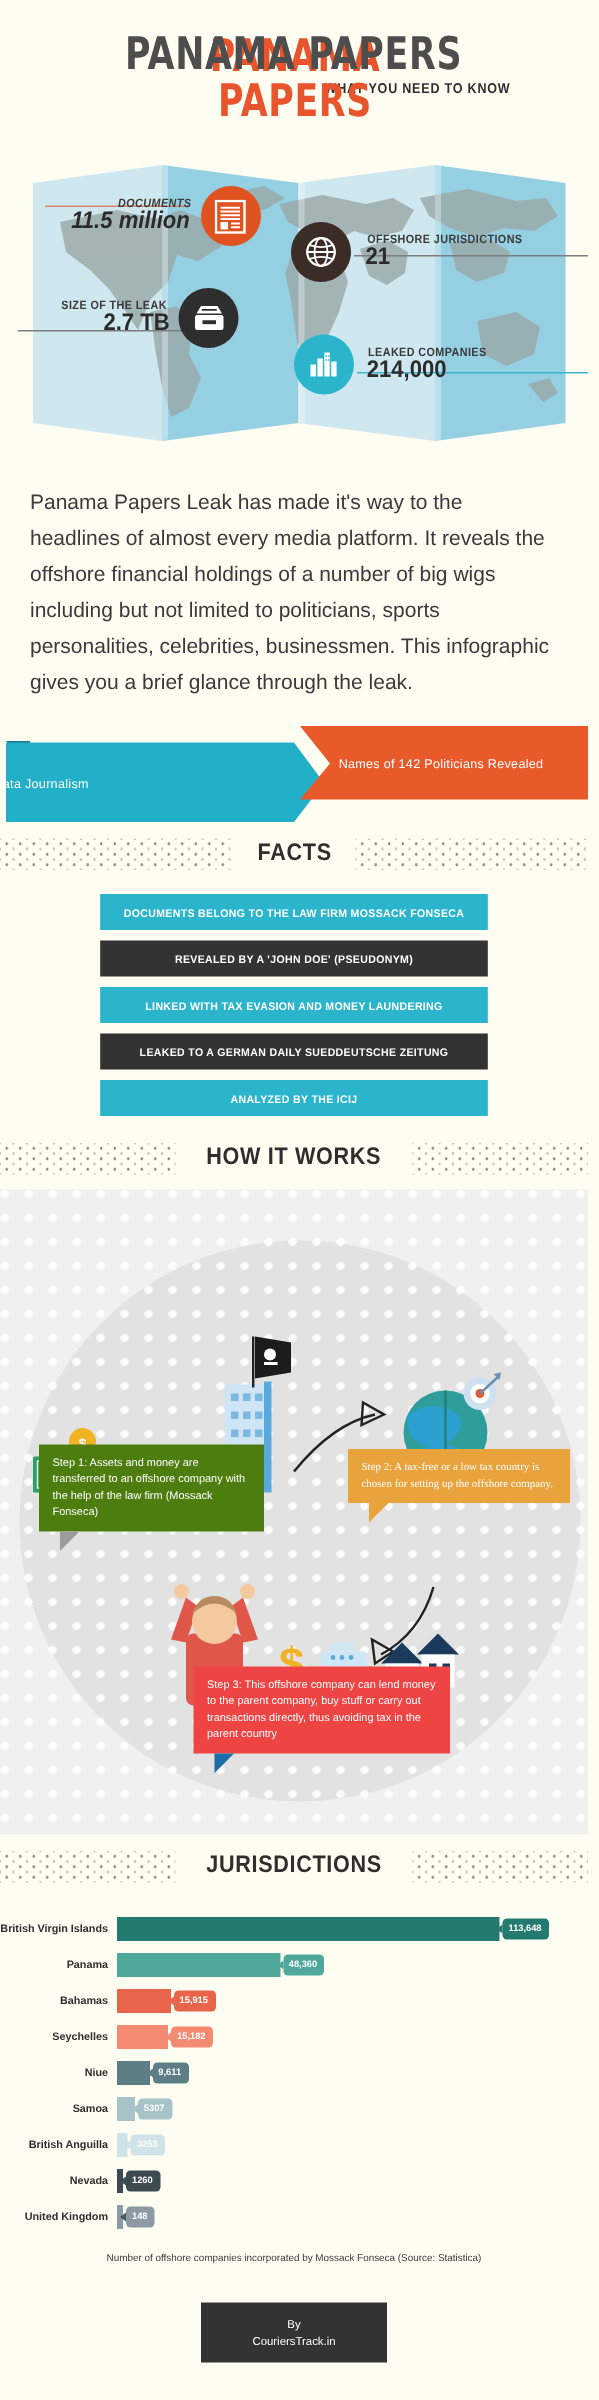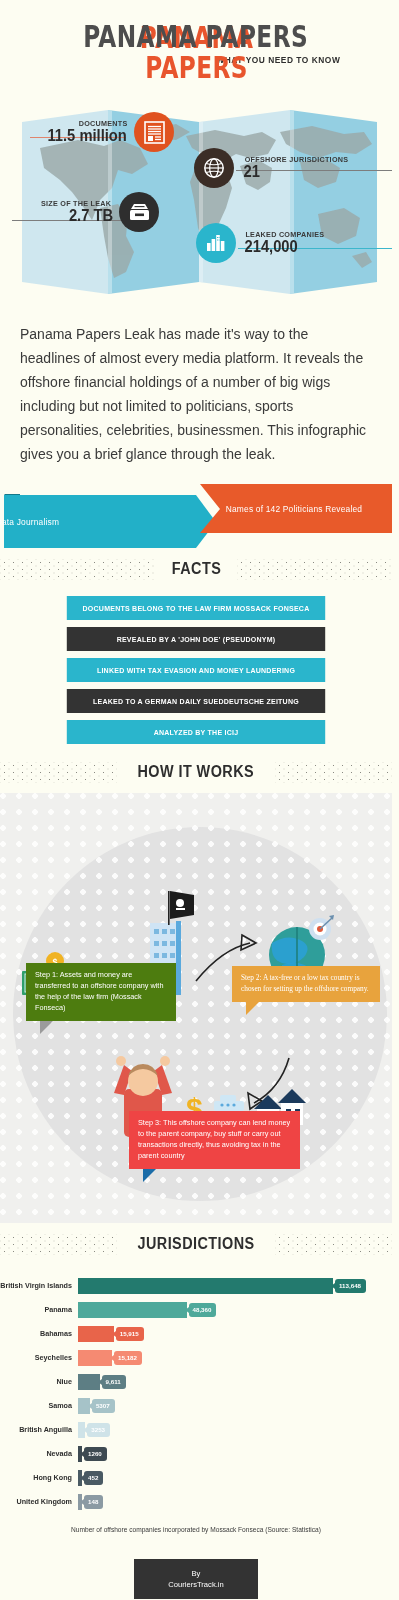--- a/index.html
+++ b/index.html
@@ -50,21 +50,21 @@
   .stat .val{
     font-family:"Liberation Sans Narrow","Liberation Sans",sans-serif;
     font-weight:bold;font-size:16px;color:#2b2b2b;line-height:1.05;
     transform:scaleX(0.92);white-space:nowrap;
   }
   .rule{height:1px;background:#7d7d7d;position:absolute;}
   .rule.orange{background:#e0856d;}
   .rule.teal{background:#3cb6cc;}
 
   
-  .stat-documents{left:44px;top:16px;flex-direction:row-reverse;}
+  .stat-documents{left:44px;top:28px;flex-direction:row-reverse;font-style:italic;}
   .stat-documents .txt{align-items:flex-end;margin-right:4px;}
   .stat-offshore{left:194px;top:52px;}
   .stat-offshore .txt{margin-left:5px;}
   .stat-leak{left:37px;top:96px;flex-direction:row-reverse;}
   .stat-leak .txt{align-items:flex-end;margin-right:4px;}
   .stat-companies{left:196px;top:127px;}
   .stat-companies .txt{margin-left:5px;}
 
   
   .intro{
@@ -480,27 +480,20 @@
           </div>
         </div>
         <div class="row">
           <div class="cat">Nevada</div>
           <div class="barbox">
             <div class="bar" style="width: 4px; background: rgb(62, 74, 82);"></div>
             <div class="tag" style="background: rgb(62, 74, 82);">1260</div>
           </div>
         </div>
         <div class="row">
-          <div class="cat">Hong Kong</div>
-          <div class="barbox">
-            <div class="bar" style="width: 4px; background: rgb(74, 90, 99);"></div>
-            <div class="tag" style="background: rgb(74, 90, 99);">452</div>
-          </div>
-        </div>
-        <div class="row">
           <div class="cat">United Kingdom</div>
           <div class="barbox">
             <div class="bar" style="width: 4px; background: rgb(139, 154, 163);"></div>
             <div class="tag" style="background: rgb(139, 154, 163);">148</div>
           </div>
         </div>
       </div>
     <div class="caption">Number of offshore companies incorporated by Mossack Fonseca (Source: Statistica)</div>
   </div>
 

